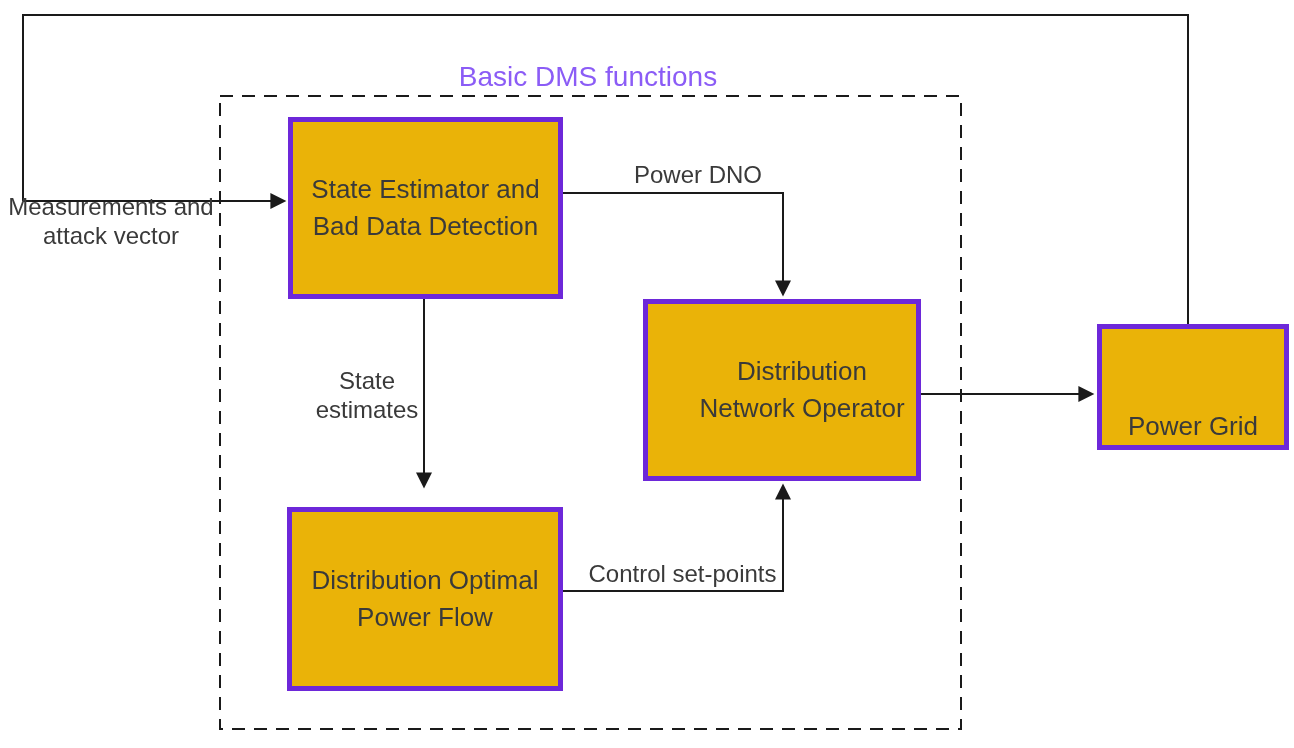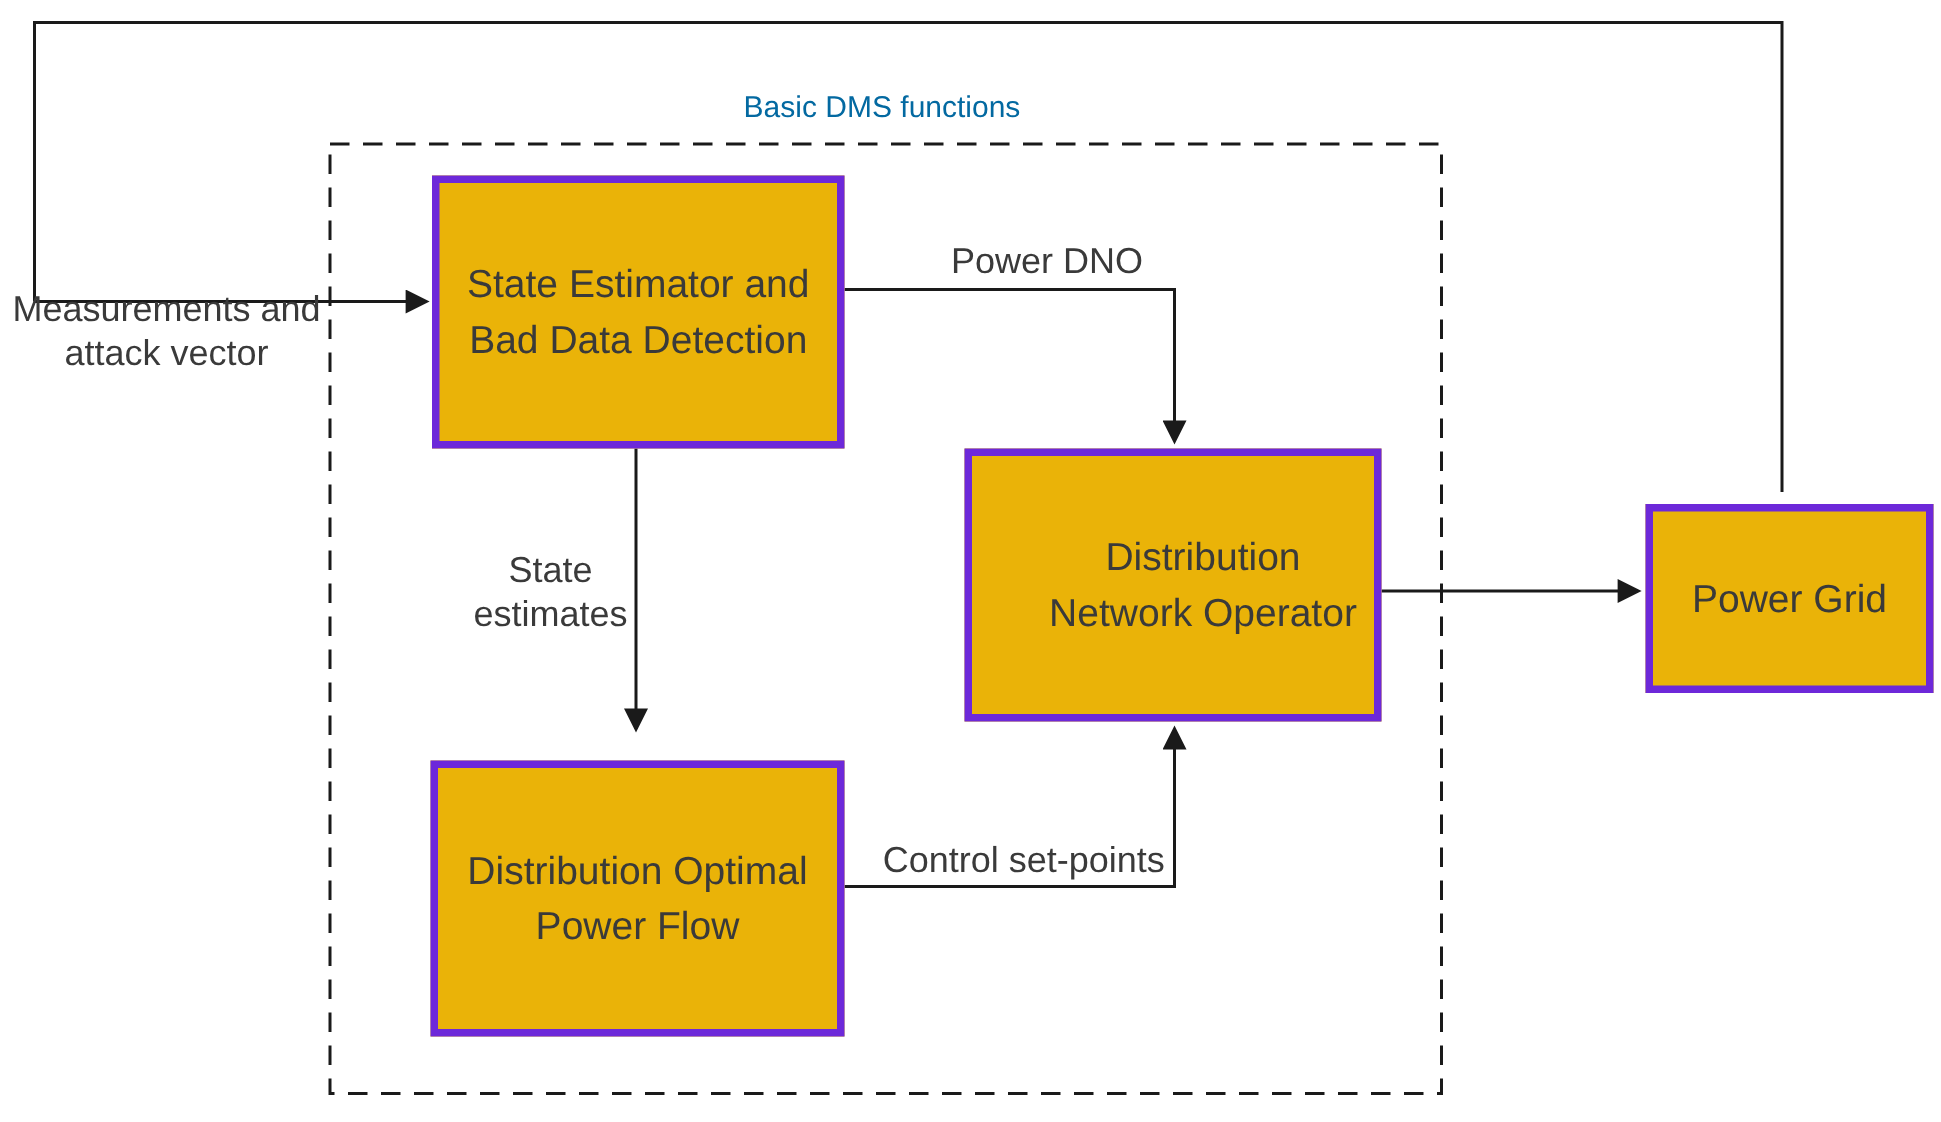--- a/index.html
+++ b/index.html
@@ -42,28 +42,28 @@
   .edge-label {
     position: absolute;
     font-size: 24px;
     line-height: 1.22;
     color: #3a3a3a;
     text-align: center;
     white-space: pre-line;
   }
   .group-label {
     position: absolute;
-    font-size: 20px;
-    color: #0369a1;
+    font-size: 28px;
+    color: #8b5cf6;
     text-align: center;
   }
   .node-se   { left: 288px;  top: 117px; width: 275px; height: 182px; }
   .node-dno  { left: 643px;  top: 299px; width: 278px; height: 182px; padding-left: 40px; }
   .node-dopf { left: 287px;  top: 491px; width: 276px; height: 184px; margin-top: 16px; }
-  .node-pg   { left: 1097px; top: 336px; width: 192px; height: 126px; }
+  .node-pg   { left: 1097px; top: 324px; width: 192px; height: 126px; align-items: flex-end; }
   .label-measurements { left: 0px;   top: 192px; width: 222px; }
   .label-notify       { left: 598px; top: 160px; width: 200px; }
   .label-state-est    { left: 292px; top: 366px; width: 150px; }
   .label-control      { left: 580px; top: 559px; width: 205px; }
   .label-group-title  { left: 438px; top: 61px;  width: 300px; }
 </style>
 </head>
 <body>
 
 <div class="stage">

